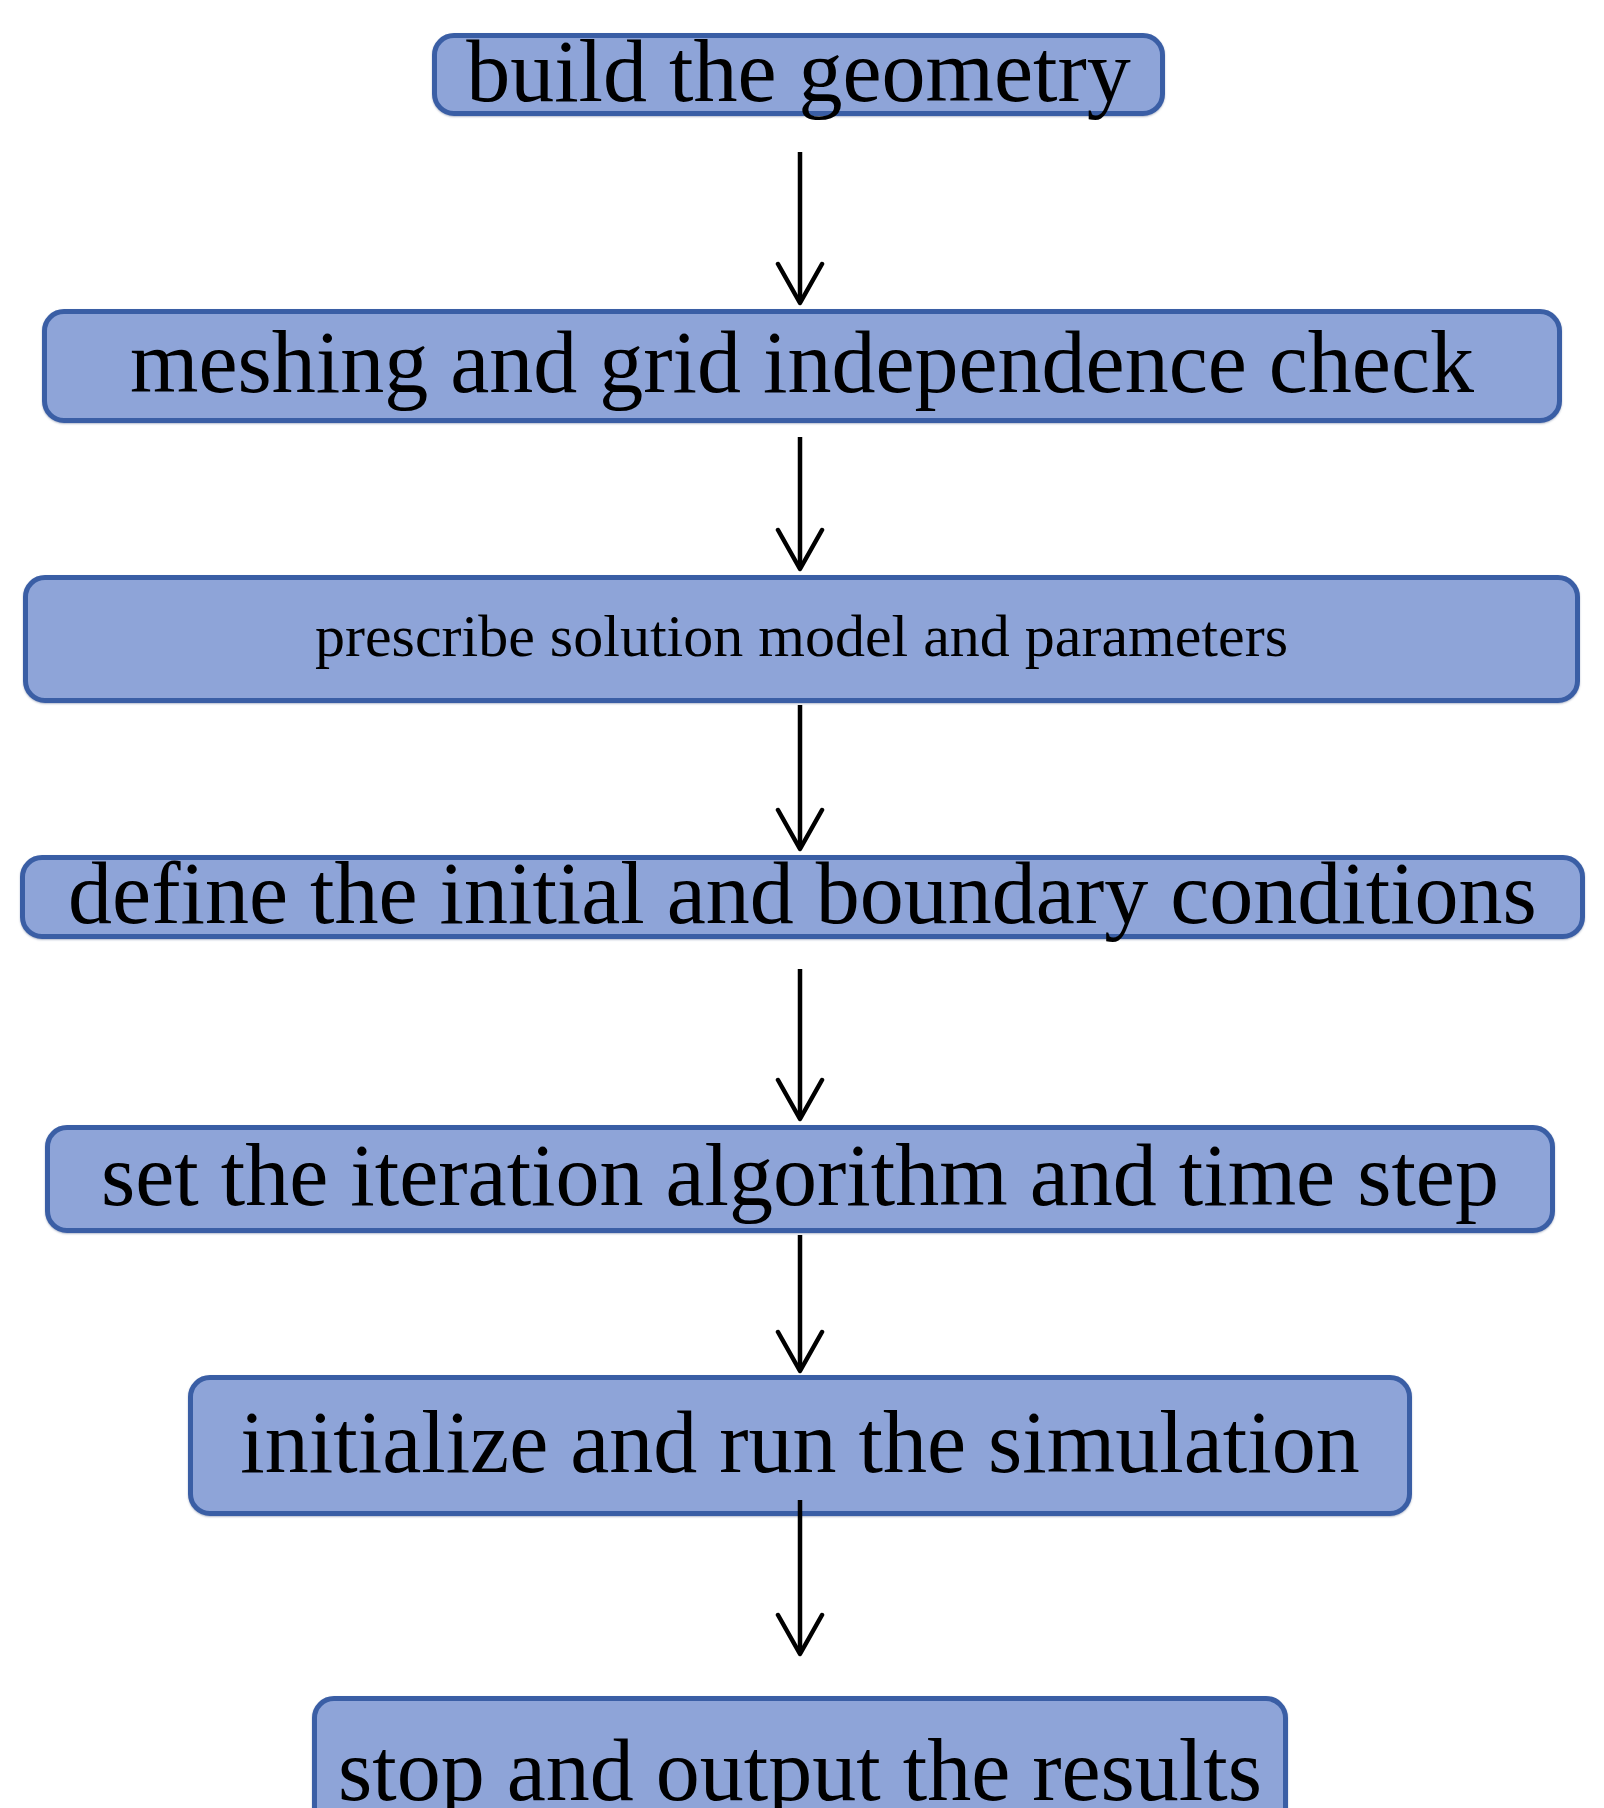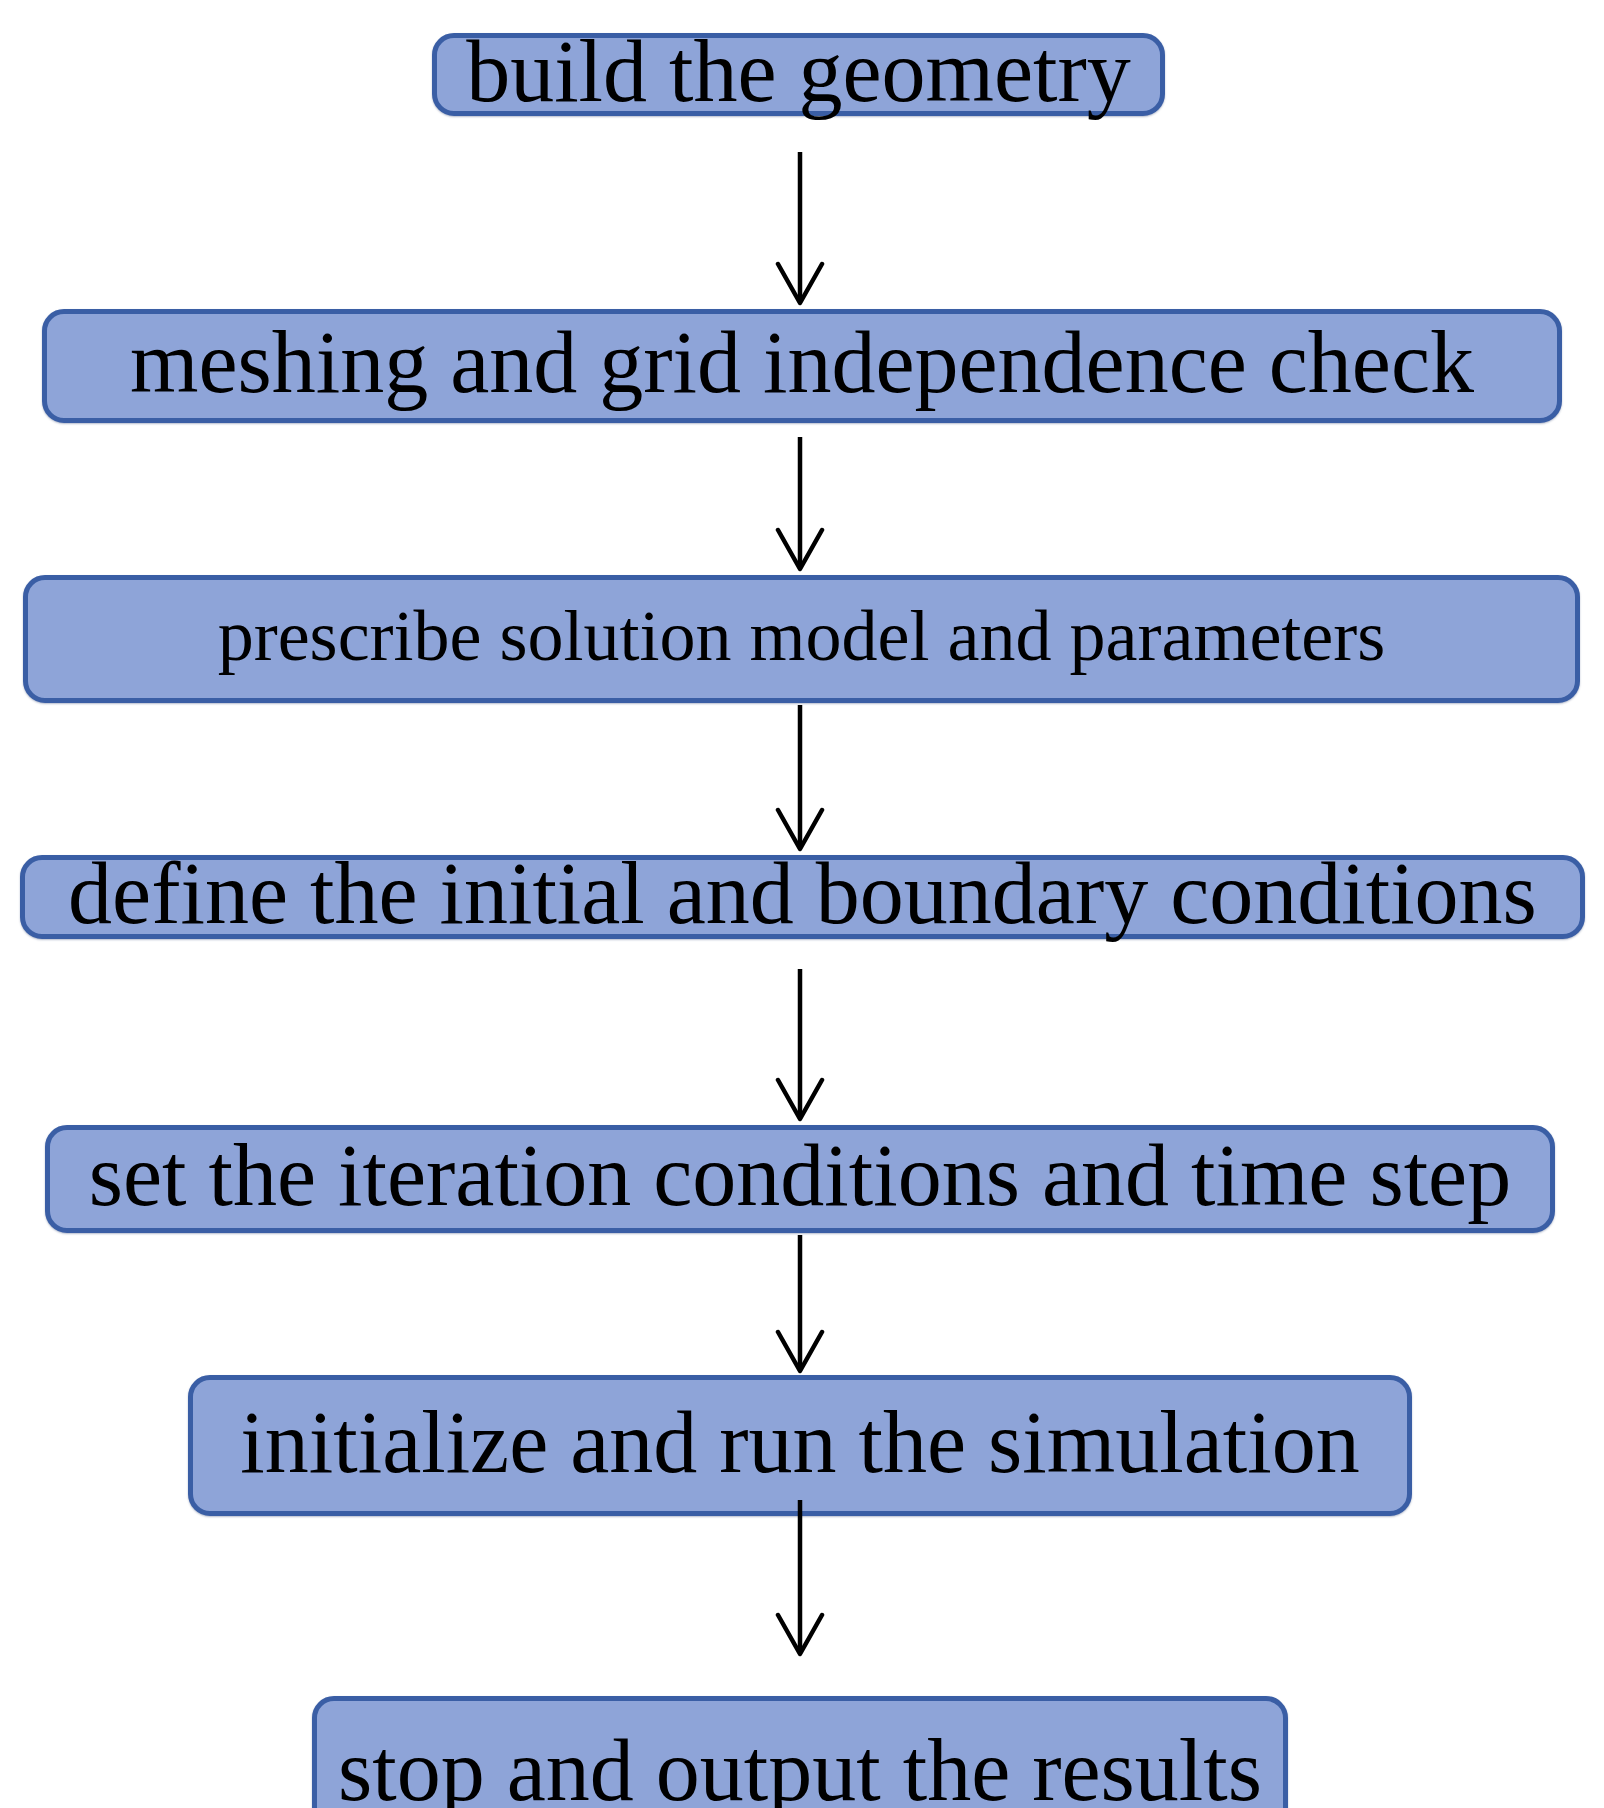--- a/index.html
+++ b/index.html
@@ -71,39 +71,39 @@
   <div class="node n2">
     <span style="font-size: 88px;">meshing and grid independence check</span>
   </div>
 
   <svg class="arrow a2" width="56" height="135" viewBox="0 0 56 135" fill="none" stroke="currentColor" stroke-width="4.5" stroke-linecap="round" stroke-linejoin="round">
     <line x1="28" y1="0" x2="28" y2="131"></line>
     <polyline points="6,93 28,132 50,93"></polyline>
   </svg>
 
   <div class="node n3">
-    <span style="font-size: 72px;">prescribe solution model and parameters</span>
+    <span style="font-size: 60px;">prescribe solution model and parameters</span>
   </div>
 
   <svg class="arrow a3" width="56" height="147" viewBox="0 0 56 147" fill="none" stroke="currentColor" stroke-width="4.5" stroke-linecap="round" stroke-linejoin="round">
     <line x1="28" y1="0" x2="28" y2="143"></line>
     <polyline points="6,105 28,144 50,105"></polyline>
   </svg>
 
   <div class="node n4">
     <span style="font-size: 88px;">define the initial and boundary conditions</span>
   </div>
 
   <svg class="arrow a4" width="56" height="153" viewBox="0 0 56 153" fill="none" stroke="currentColor" stroke-width="4.5" stroke-linecap="round" stroke-linejoin="round">
     <line x1="28" y1="0" x2="28" y2="149"></line>
     <polyline points="6,111 28,150 50,111"></polyline>
   </svg>
 
   <div class="node n5">
-    <span style="font-size: 88px;">set the iteration conditions and time step</span>
+    <span style="font-size: 88px;">set the iteration algorithm and time step</span>
   </div>
 
   <svg class="arrow a5" width="56" height="139" viewBox="0 0 56 139" fill="none" stroke="currentColor" stroke-width="4.5" stroke-linecap="round" stroke-linejoin="round">
     <line x1="28" y1="0" x2="28" y2="135"></line>
     <polyline points="6,97 28,136 50,97"></polyline>
   </svg>
 
   <div class="node n6">
     <span style="font-size: 88px;">initialize and run the simulation</span>
   </div>

